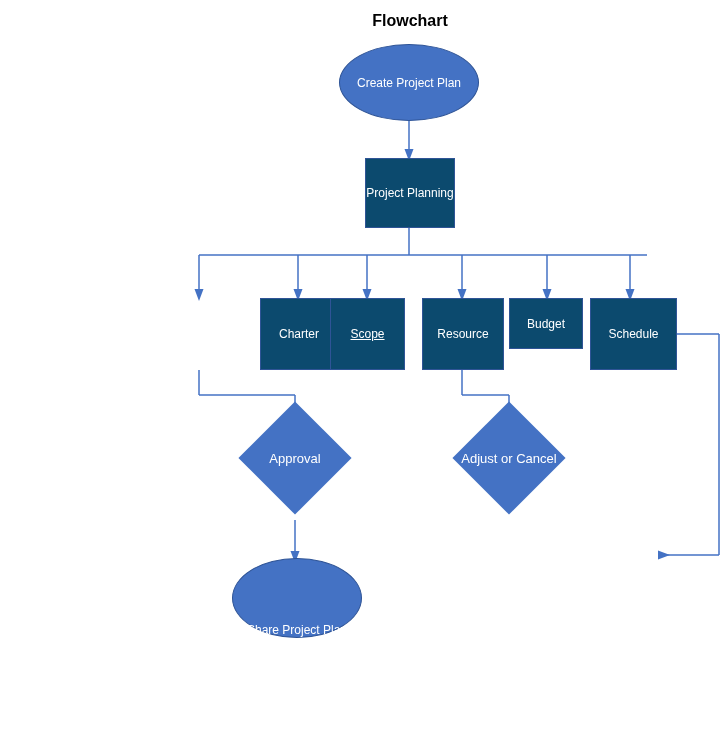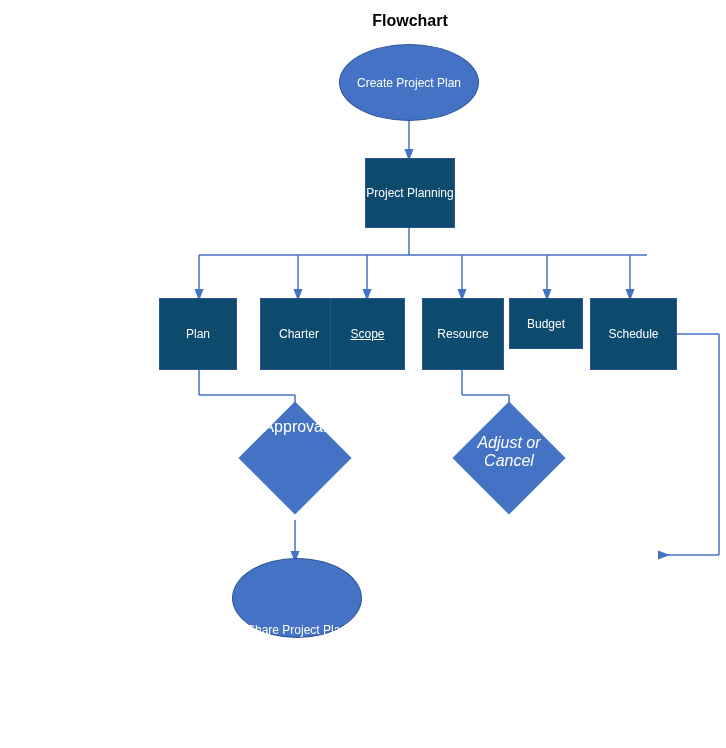--- a/index.html
+++ b/index.html
@@ -47,25 +47,25 @@
       border: 1.5px solid #2f5496;
     }
     .diamond {
       background: #4472c4;
       border: none;
       transform: rotate(45deg);
     }
     .diamond-label {
       position: absolute;
       display: flex;
-      align-items: flex-start;
+      align-items: center;
       justify-content: center;
       text-align: center;
       color: #fff;
-      font-size: 16px;
+      font-size: 13px;
       font-weight: 500;
       transform: none;
     }
     svg.arrows {
       position: absolute;
       top: 0;
       left: 0;
       width: 726px;
       height: 748px;
       pointer-events: none;
@@ -124,23 +124,20 @@
   </svg>
 
   <div class="shape ellipse" style="left:292px; top:44px; width:140px; height:77px;">
     <span>Create Project Plan</span>
   </div>
 
   <div class="shape rect" style="left:318px; top:158px; width:90px; height:70px;">
     <span>Project Planning</span>
   </div>
 
-  <div class="shape rect" style="left:112px; top:298px; width:78px; height:72px;">
-    <span>Plan</span>
-  </div>
 
   <div class="shape rect" style="left:213px; top:298px; width:78px; height:72px;">
     <span>Charter</span>
   </div>
 
   <div class="shape rect" style="left:283px; top:298px; width:75px; height:72px;text-decoration:underline;">
     <span>Scope</span>
   </div>
 
   <div class="shape rect" style="left:375px; top:298px; width:82px; height:72px;">
@@ -156,21 +153,21 @@
   </div>
 
   <div class="shape diamond" style="left:208px; top:418px; width:80px; height:80px; background:#4472c4; border:none;">
   </div>
   <div class="diamond-label" style="left:195px; top:418px; width:106px; height:80px;">
     <span>Approval</span>
   </div>
 
   <div class="shape diamond" style="left:422px; top:418px; width:80px; height:80px; background:#4472c4; border:none;">
   </div>
-  <div class="diamond-label" style="left:409px; top:434px; width:106px; height:80px;font-style:italic;">
+  <div class="diamond-label" style="left:409px; top:418px; width:106px; height:80px;">
     <span>Adjust or Cancel</span>
   </div>
 
   <div class="shape ellipse" style="left:185px; top:558px; width:130px; height:80px;align-items:flex-end;">
     <span>Share Project Plan</span>
   </div>
 
 </div>
 
 </body></html>

